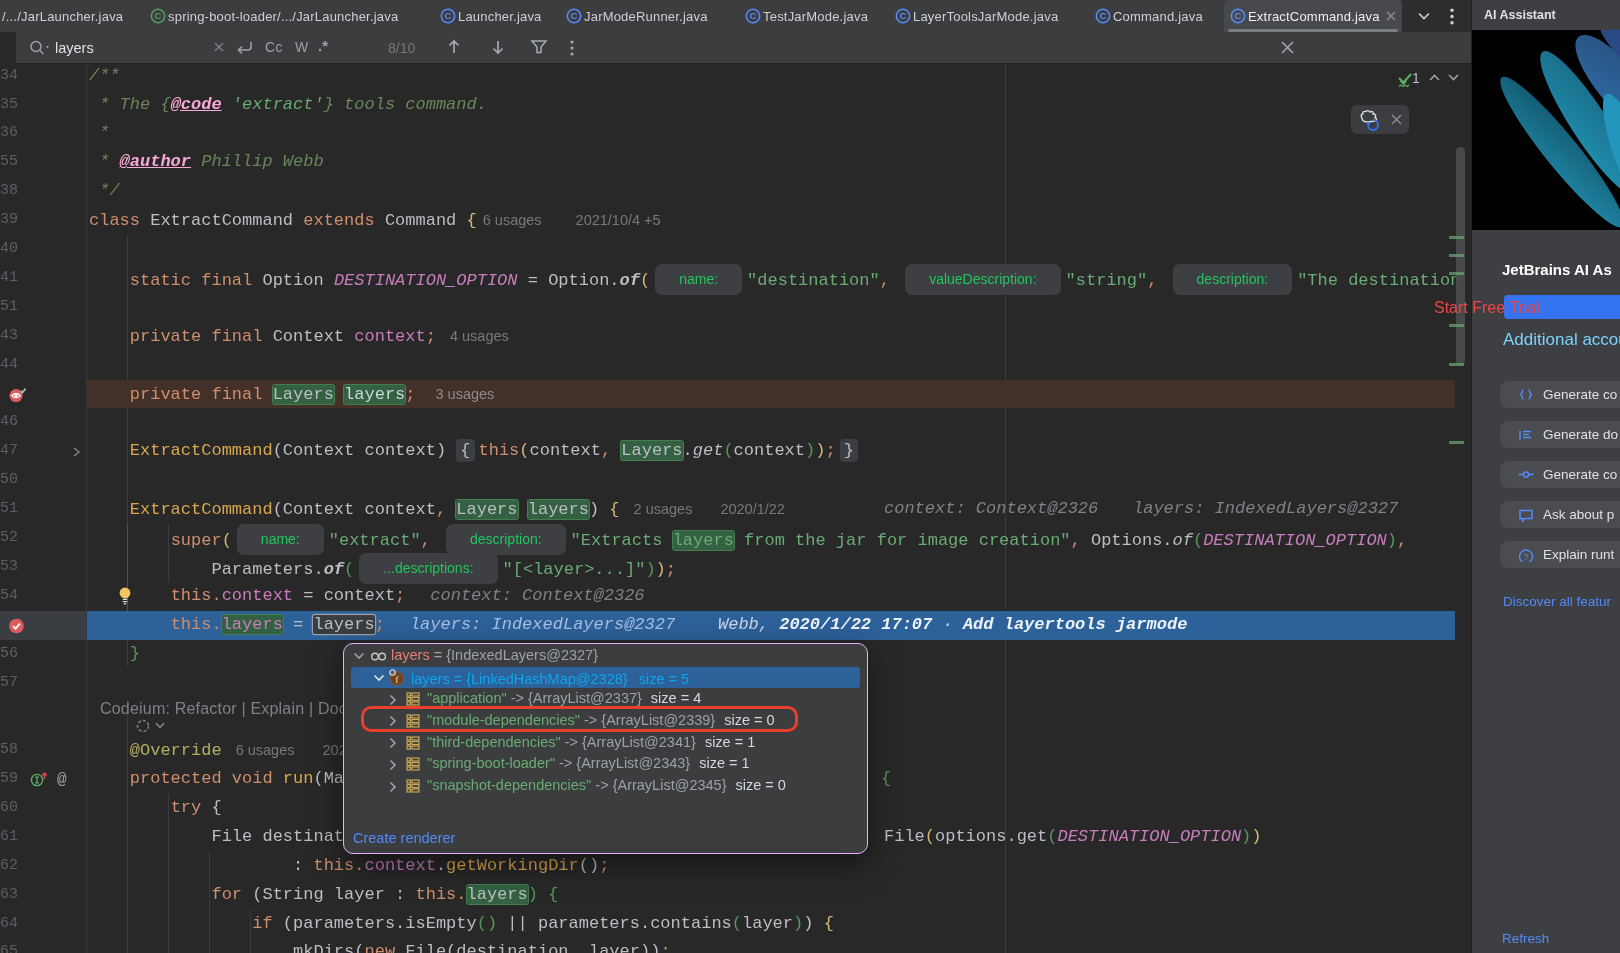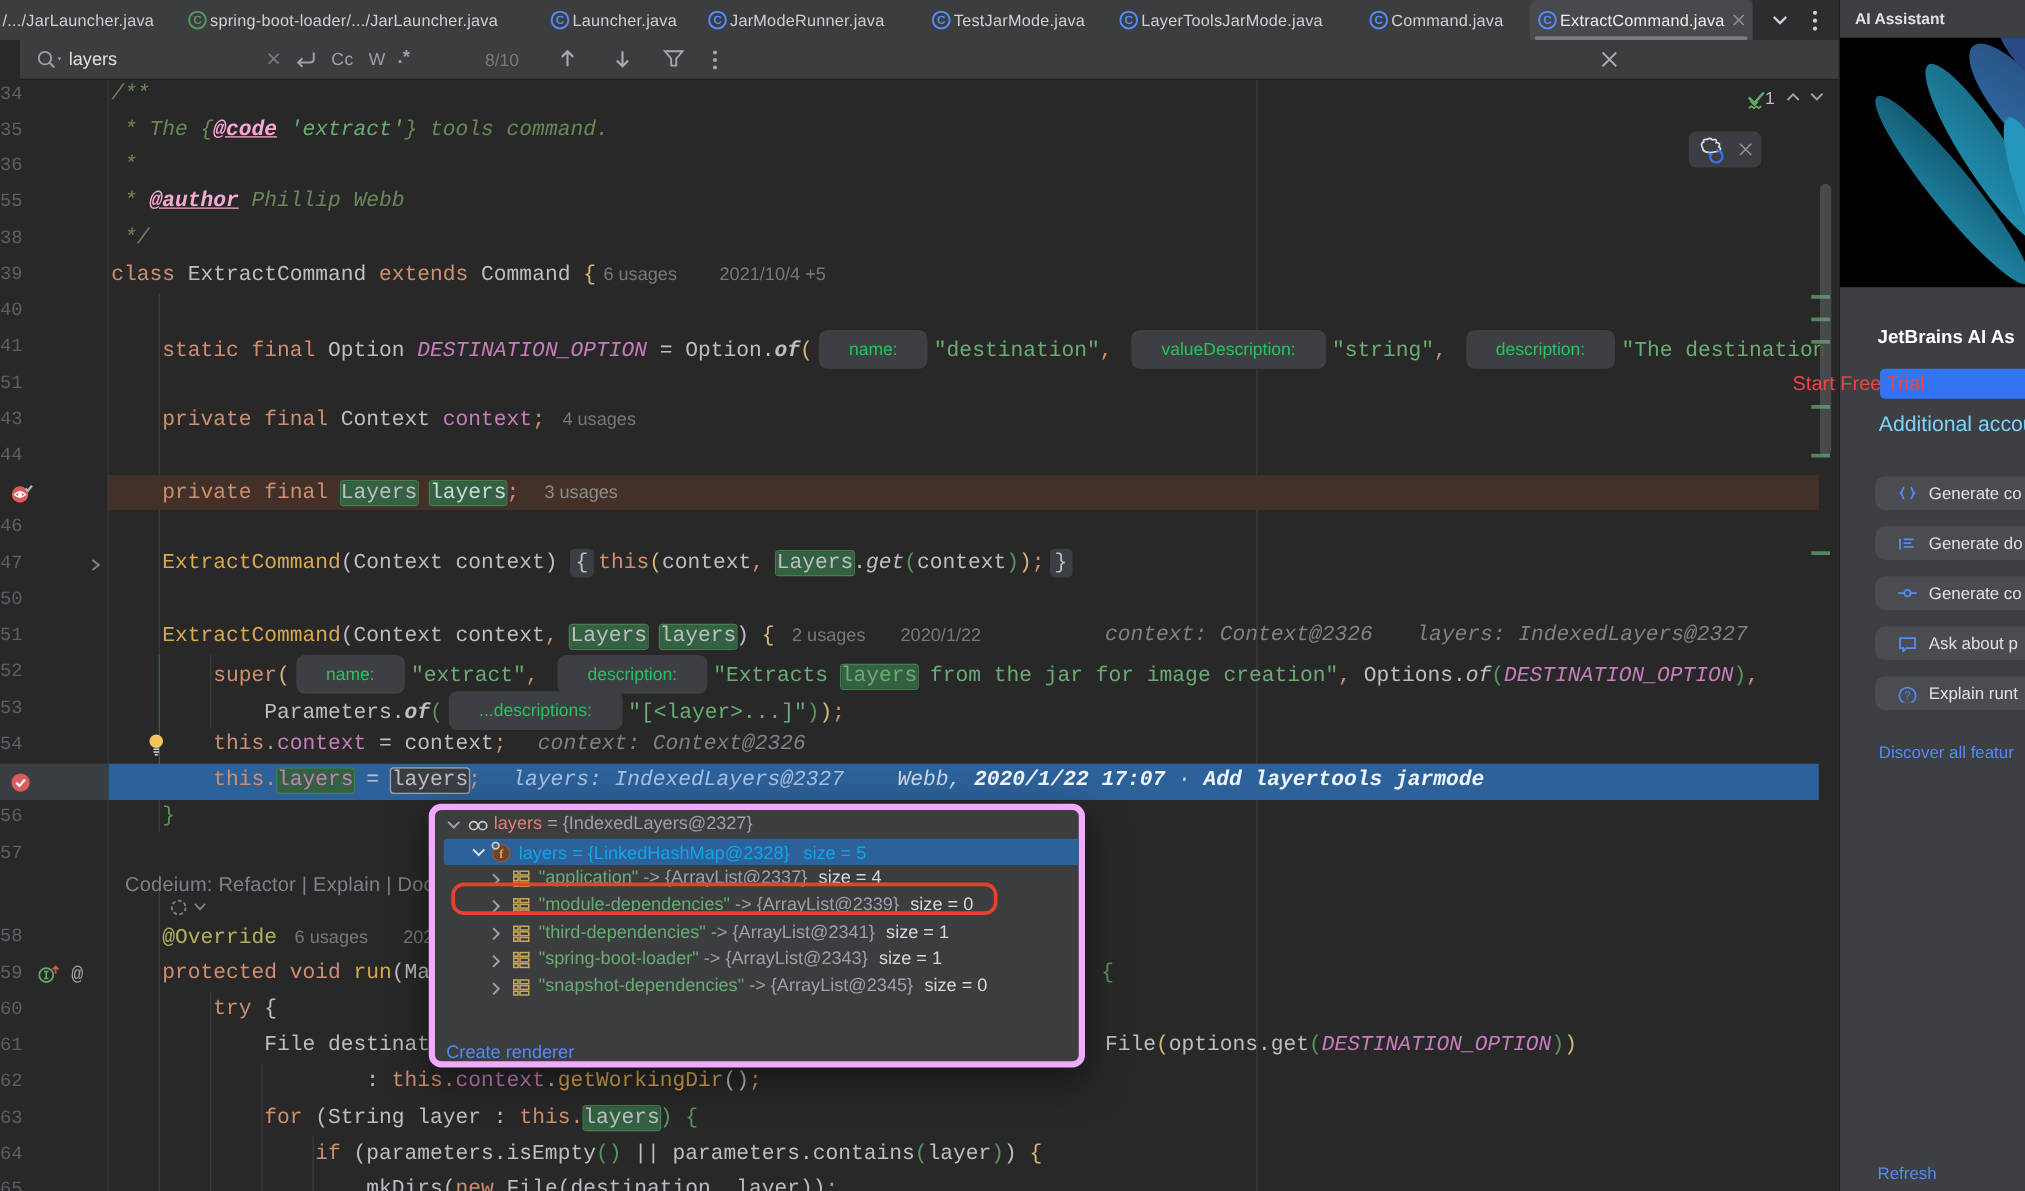--- a/index.html
+++ b/index.html
@@ -199,21 +199,21 @@
     </svg>
 <div class="cl" style="top:672.126px">    <span style="color:#B3AE60">@Override</span><span class="hint" style="margin-left:14px">6 usages</span><span class="hint" style="margin-left:28px">2021/10/4 +5</span></div>
 <div class="cl" style="top:701.026px">    <span class="k">protected void </span><span class="m">run</span>(Map&lt;Str<span class="g" style="position:absolute;left:792px">{</span></div>
 <div class="cl" style="top:729.9259999999999px">        <span class="k">try</span> {</div>
 <div class="cl" style="top:758.826px">            File destination = (opti<span style="position:absolute;left:795px">File<span class="y">(</span>options.get<span class="g">(</span><span class="f it">DESTINATION_OPTION</span><span class="g">)</span><span class="y">)</span></span></div>
 <div class="cl" style="top:816.626px">            <span class="k">for</span> (String layer : <span class="k">this.</span><span class="hl">layers</span><span class="g">)</span> <span class="g">{</span></div>
 <div class="cl" style="top:787.726px">                    : <span class="k">this.</span><span class="f">context</span>.<span class="m">getWorkingDir</span>()<span class="k">;</span></div>
 <div class="cl" style="top:845.526px">                <span class="k">if</span> (parameters.isEmpty<span class="g">()</span> || parameters.contains<span class="g">(</span>layer<span class="g">)</span>) <span class="y">{</span></div>
 <div class="cl" style="top:874.4259999999999px">                    mkDirs(<span class="k">new </span>File(destination<span class="k">,</span> layer))<span class="k">;</span></div>
 </div>
-<div class="abs" style="left:343px;top:643px;width:525px;height:211px;background:#3B3D3F;border:5px solid #f0abfc;border-radius:10px;box-shadow:0 10px 30px rgba(0,0,0,0.5);overflow:hidden;font-size:14.5px;color:#DFE1E5">
+<div class="abs" style="left:343px;top:643px;width:525px;height:211px;background:#3B3D3F;border:1px solid #f0abfc;border-radius:10px;box-shadow:0 10px 30px rgba(0,0,0,0.5);overflow:hidden;font-size:14.5px;color:#DFE1E5">
 <svg class="abs" style="left:9px;top:8px" width="12" height="8" viewBox="0 0 12 8">
       <path d="M1.5 1.5 L6 6 L10.5 1.5" fill="none" stroke="#9DA0A8" stroke-width="1.6"></path>
     </svg>
 <svg class="abs" style="left:26px;top:7px" width="18" height="11" viewBox="0 0 20 12">
       <circle cx="5.5" cy="6" r="3.6" fill="none" stroke="#C8CACE" stroke-width="1.5"></circle>
       <circle cx="13.5" cy="6" r="3.6" fill="none" stroke="#C8CACE" stroke-width="1.5"></circle>
       <path d="M9.1 6 L9.9 6" stroke="#C8CACE" stroke-width="1.5"></path>
     </svg>
 <div class="abs" style="left:47px;top:2.5px"><span style="color:#E57E73">layers</span><span style="color:#9DA0A8"> = </span><span style="color:#9DA0A8">{IndexedLayers@2327}</span></div>
 <div class="abs" style="left:7px;top:22.5px;width:509px;height:21px;background:#2D6199;border-radius:3px"></div>

